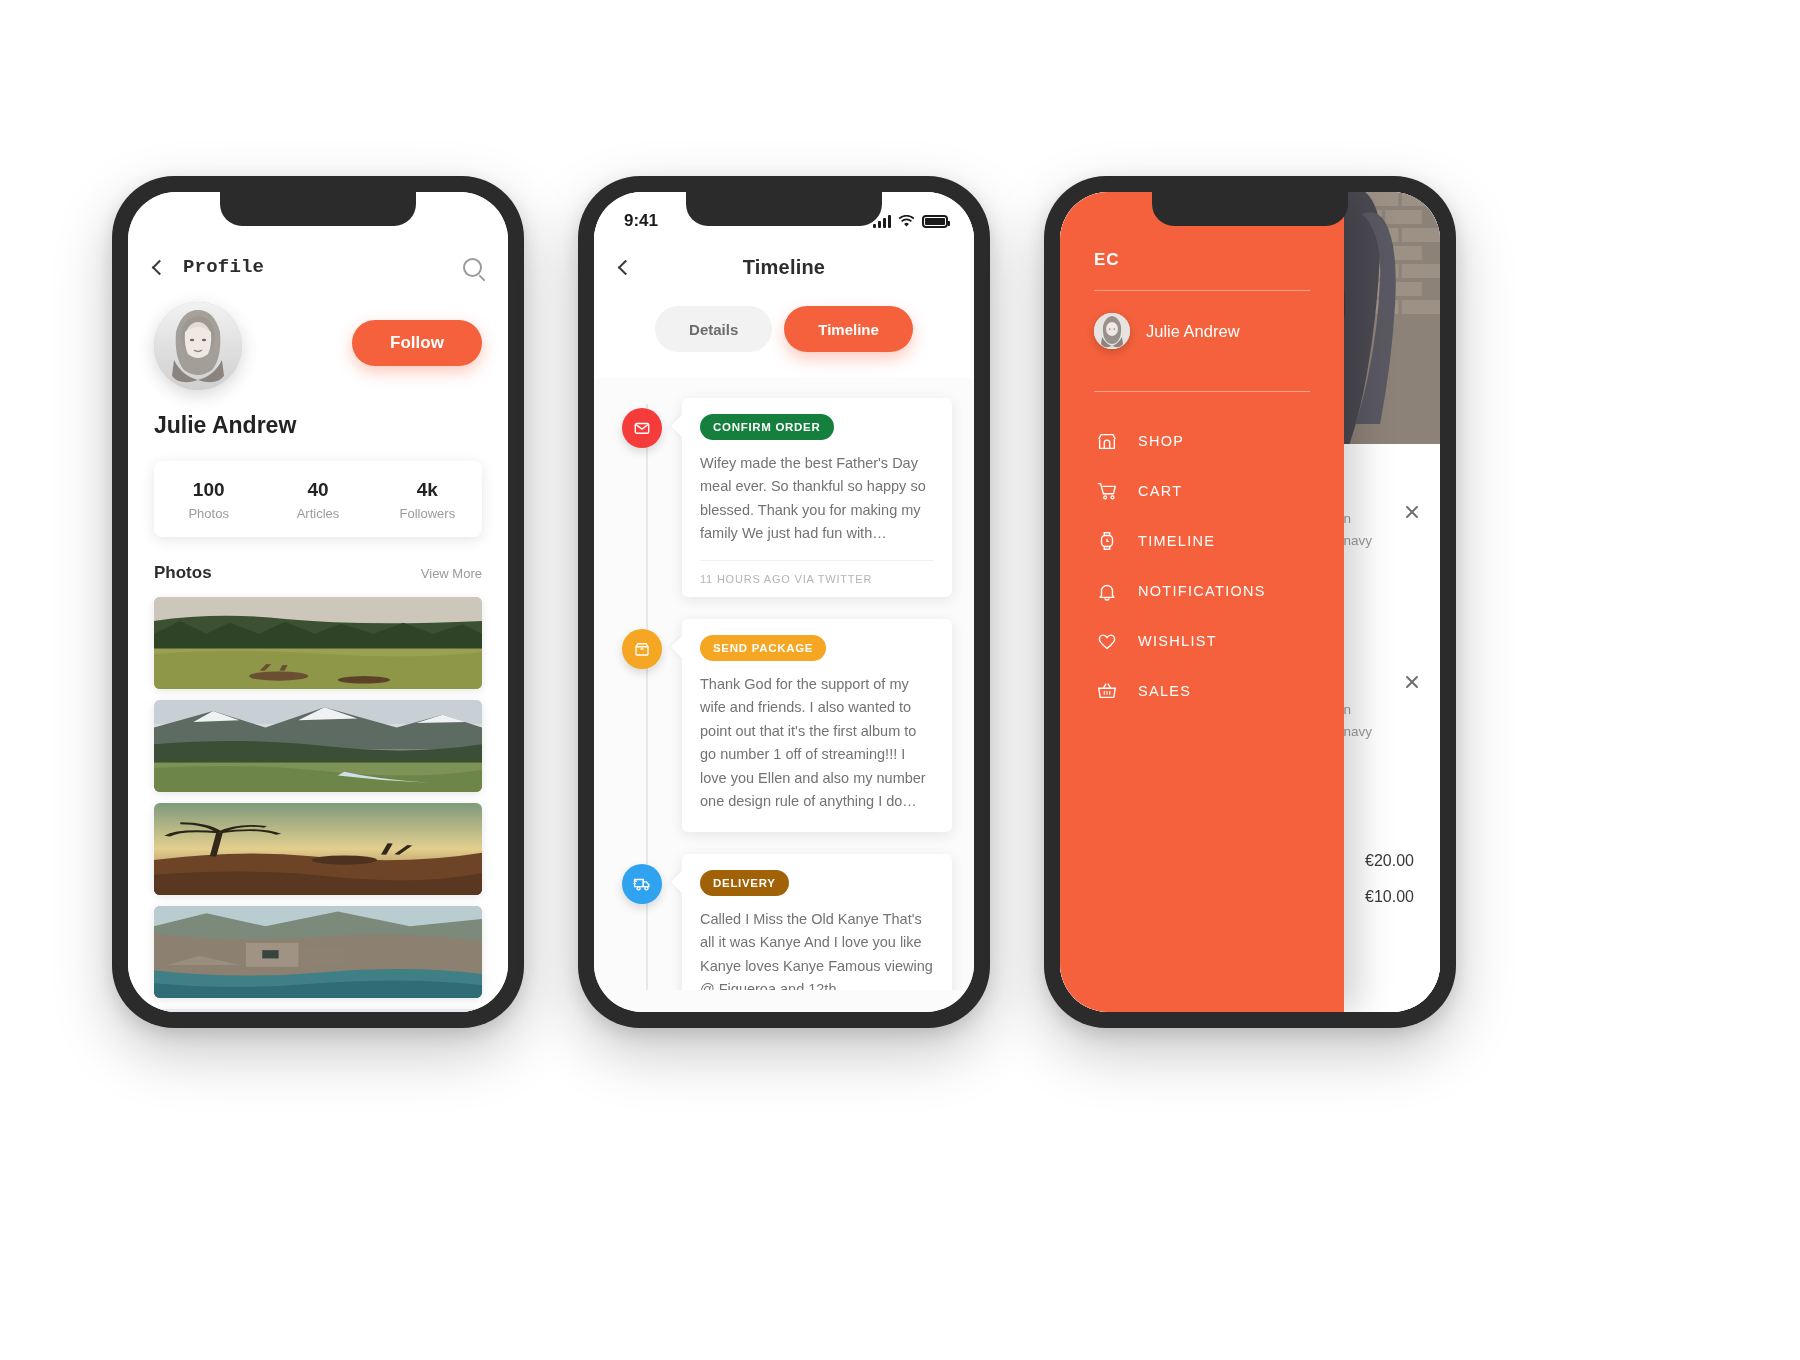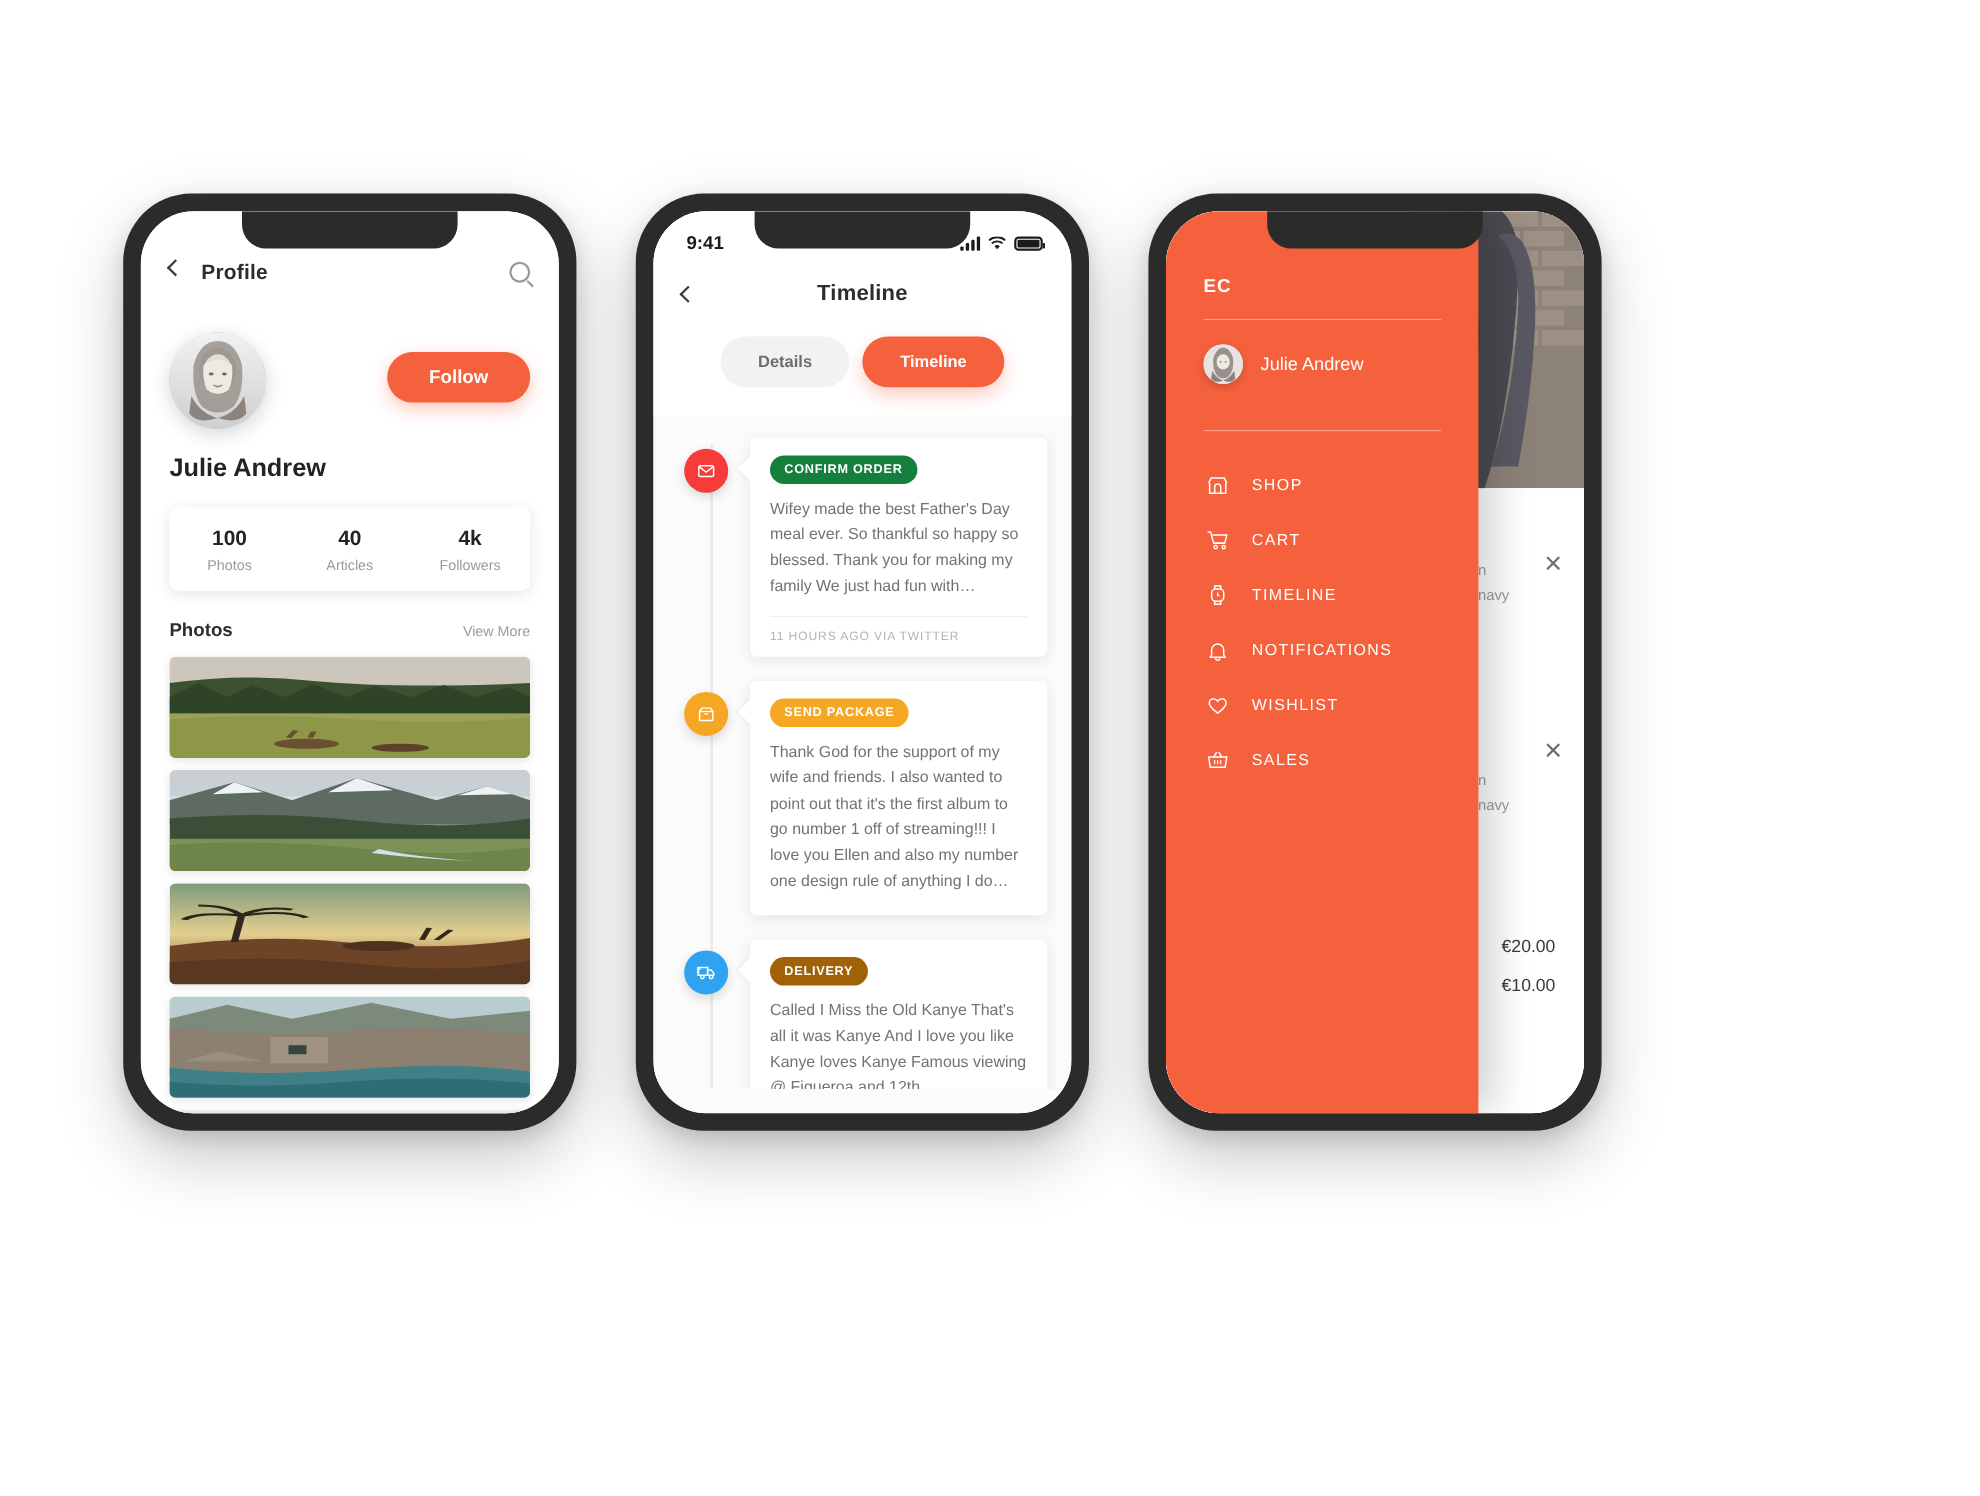--- a/index.html
+++ b/index.html
@@ -61,21 +61,21 @@
   }
   .battery:after {
     content:''; position:absolute; right:-4px; top:4px; width:2px; height:5px;
     background:#1b1b1b; border-radius:0 1px 1px 0;
   }
 
   
   .p1-body { position: absolute; inset: 0; background: #fff; }
   .navbar {
     height: 58px; margin-top: 46px;
-    display: flex; padding: 0 26px;
+    display: flex; align-items: center; padding: 0 26px; font-family: Liberation Mono, monospace;
   }
   .chev-left {
     width: 11px; height: 11px; border-left: 2.4px solid #3a3a3a;
     border-bottom: 2.4px solid #3a3a3a; transform: rotate(45deg);
     margin-right: 18px; cursor: pointer;
   }
   .nav-title { font-size: 19px; font-weight: 600; color: #2d2d2d; letter-spacing:.2px;}
   .nav-spacer { flex: 1; }
   .search-ic { width:19px;height:19px;border:2px solid #9a9a9a;border-radius:50%;position:relative;}
   .search-ic:after{content:'';position:absolute;right:-6px;bottom:-4px;width:8px;height:2px;background:#9a9a9a;transform:rotate(45deg);border-radius:1px;}

